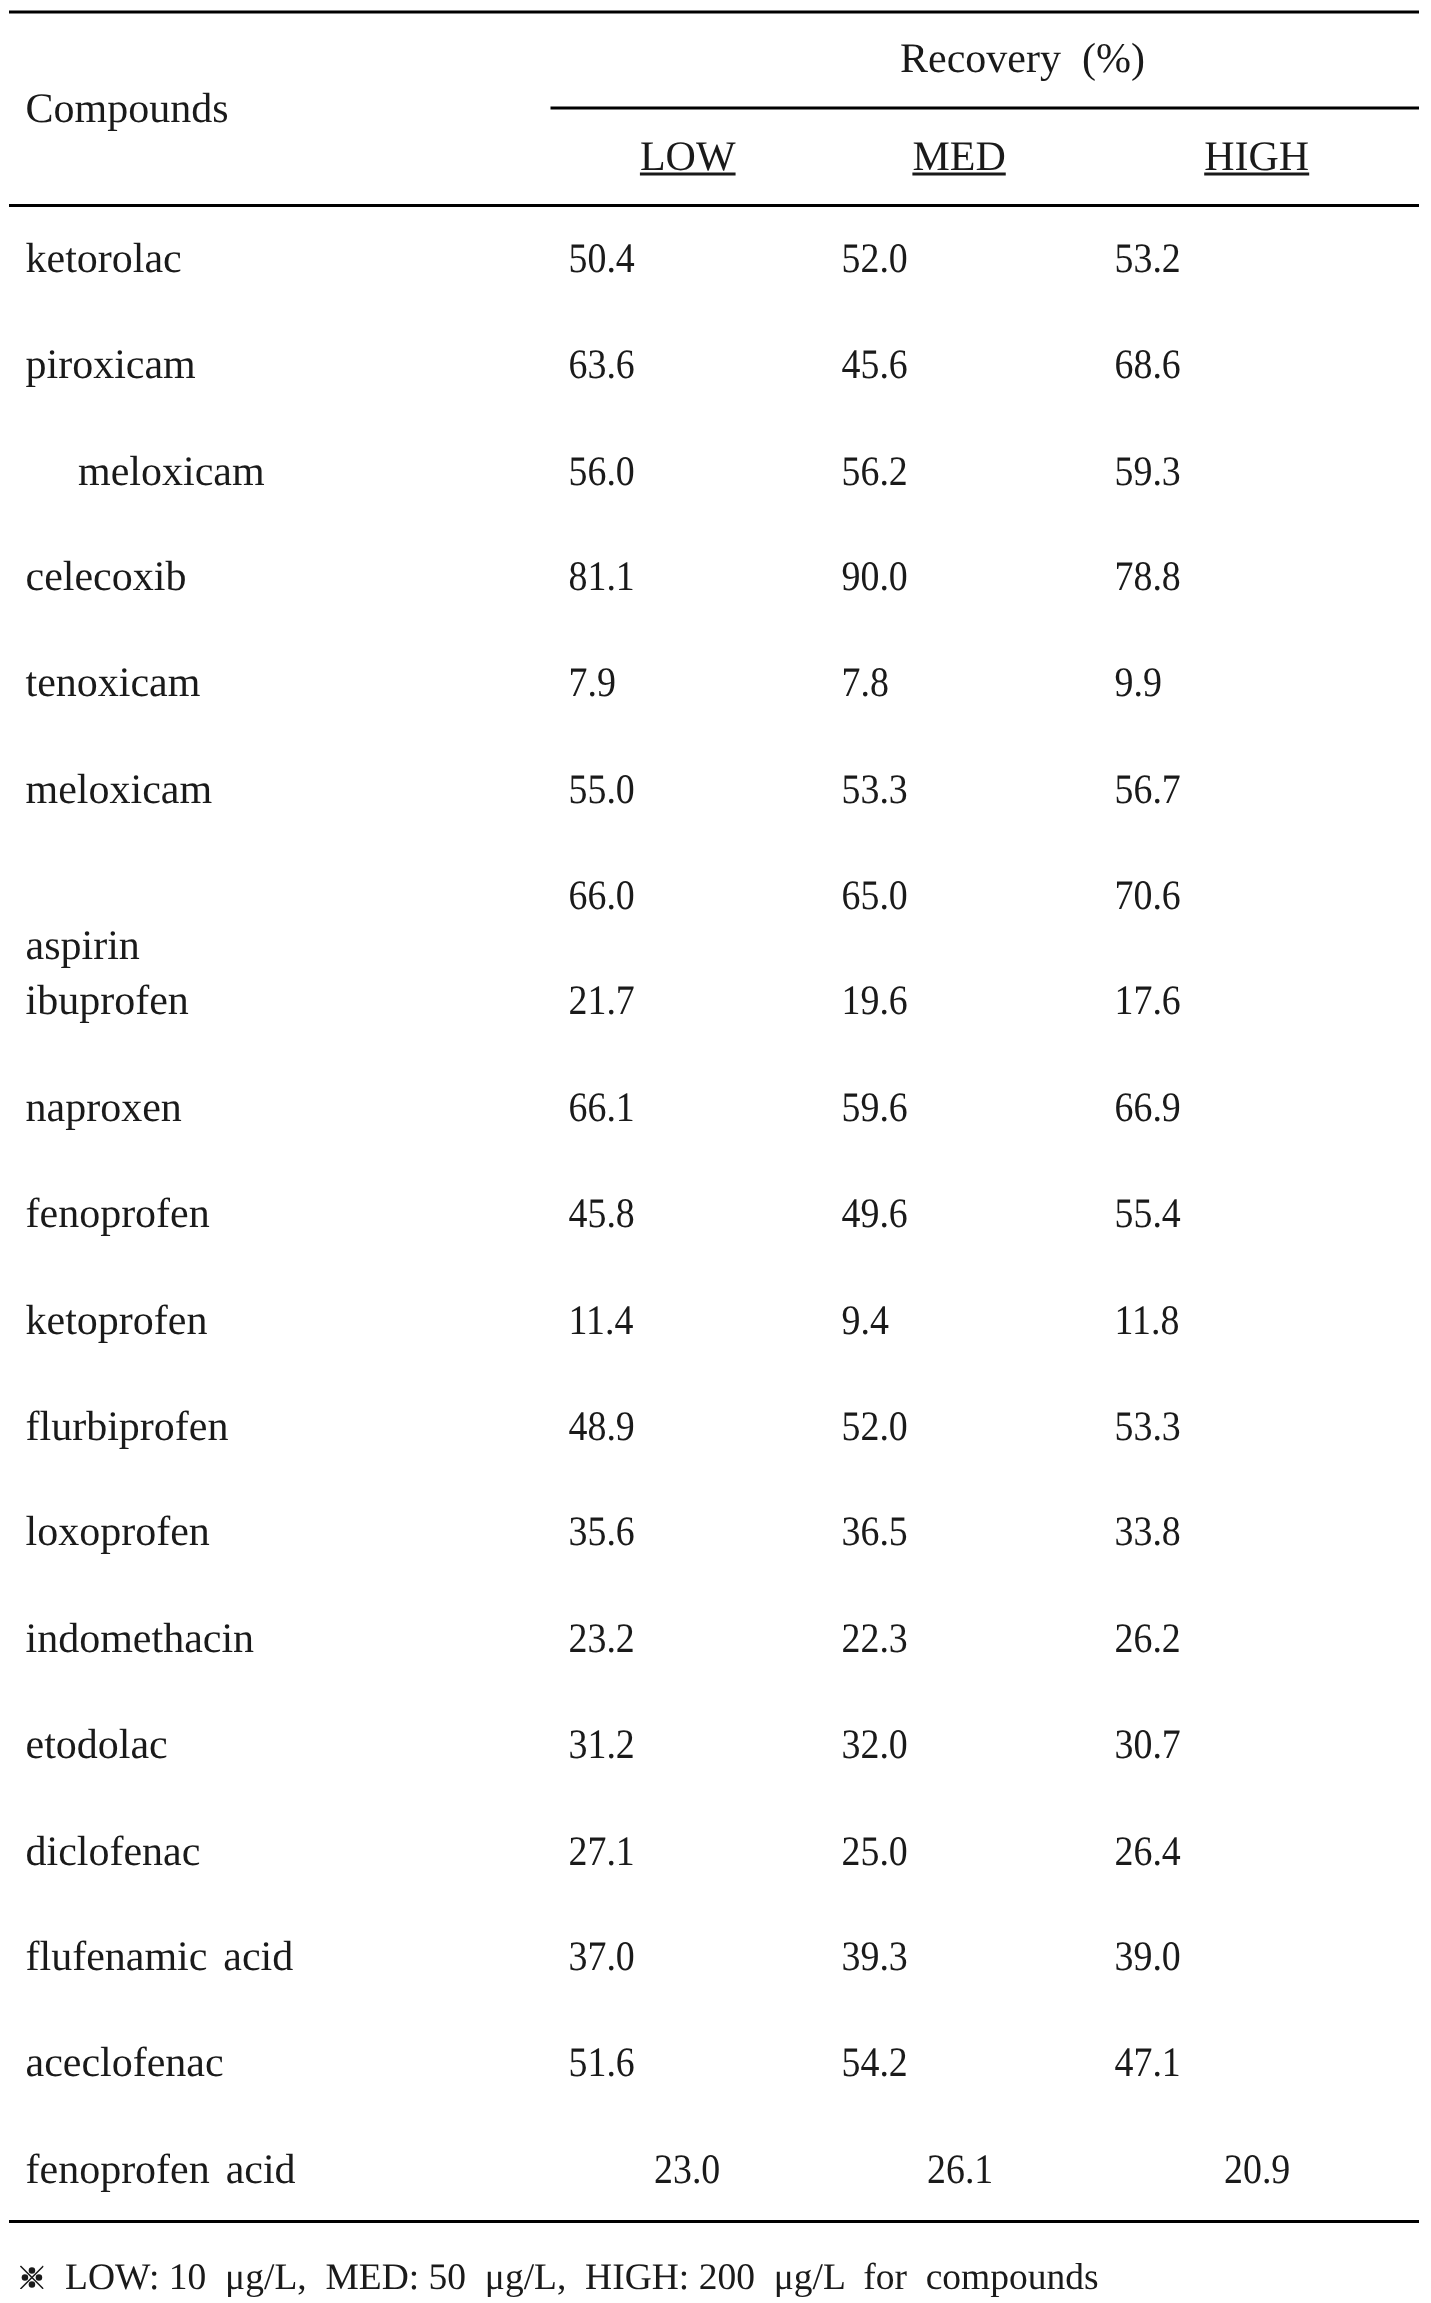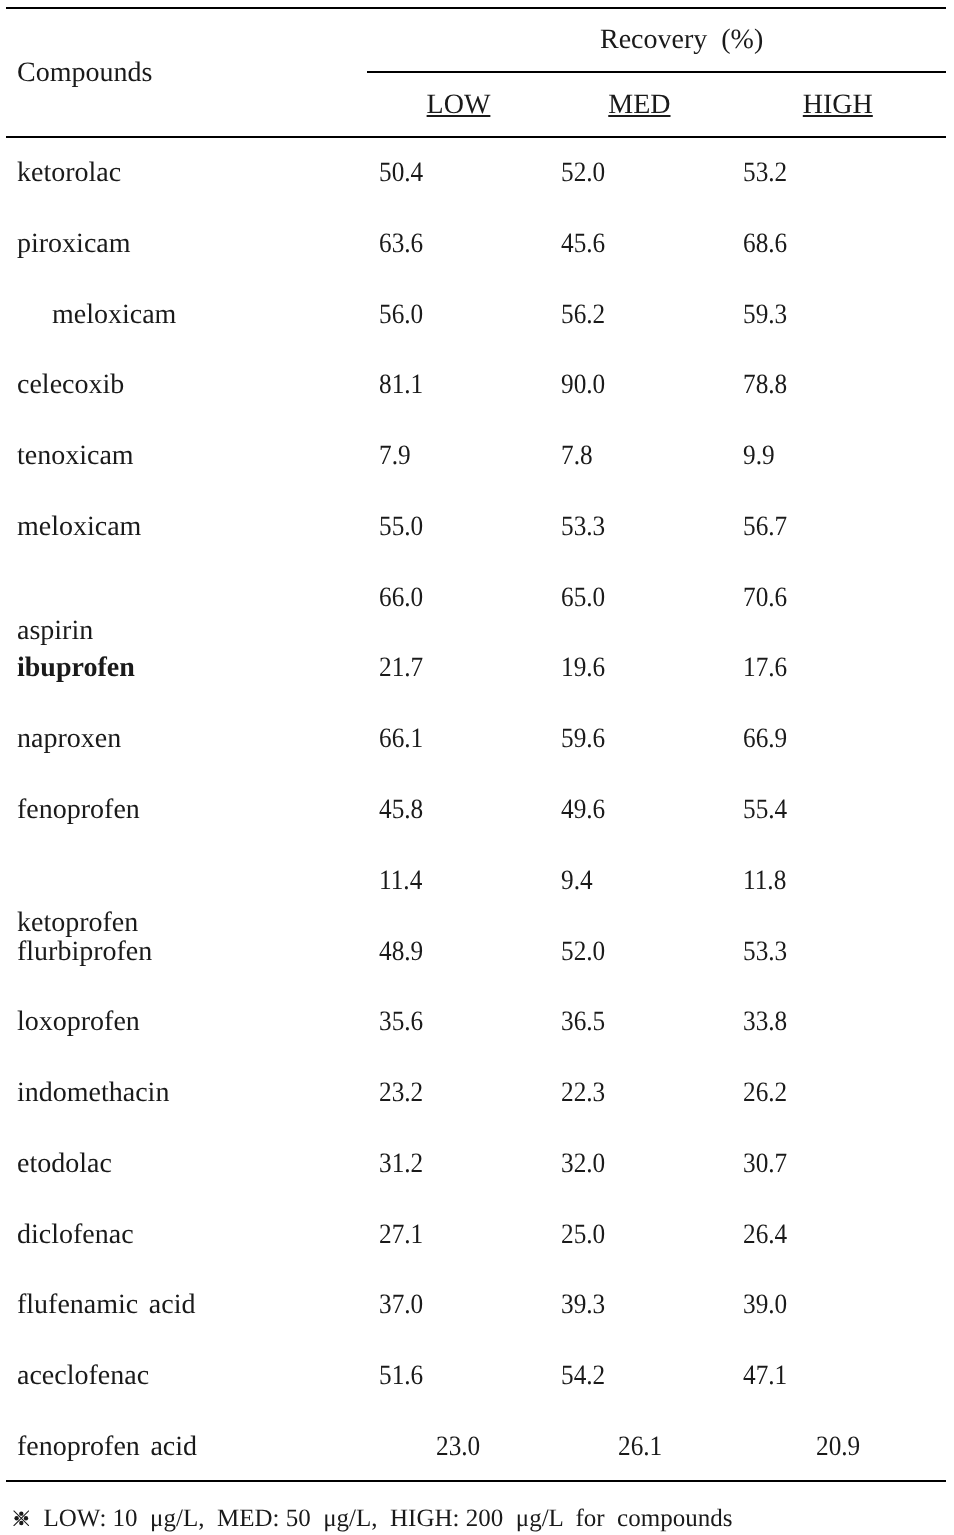--- a/index.html
+++ b/index.html
@@ -90,33 +90,33 @@
       <div class="cell val v1" style="top: 442.12px;">7.8</div>
       <div class="cell val v2" style="top: 442.12px;">9.9</div>
       <div class="cell row-compound" style="top: 512.9px;">meloxicam</div>
       <div class="cell val v0" style="top: 512.9px;">55.0</div>
       <div class="cell val v1" style="top: 512.9px;">53.3</div>
       <div class="cell val v2" style="top: 512.9px;">56.7</div>
       <div class="cell row-compound" style="top: 583.68px; margin-top: 33px;">aspirin</div>
       <div class="cell val v0" style="top: 583.68px;">66.0</div>
       <div class="cell val v1" style="top: 583.68px;">65.0</div>
       <div class="cell val v2" style="top: 583.68px;">70.6</div>
-      <div class="cell row-compound" style="top: 654.46px; font-weight: bold;">ibuprofen</div>
+      <div class="cell row-compound" style="top: 654.46px;">ibuprofen</div>
       <div class="cell val v0" style="top: 654.46px;">21.7</div>
       <div class="cell val v1" style="top: 654.46px;">19.6</div>
       <div class="cell val v2" style="top: 654.46px;">17.6</div>
       <div class="cell row-compound" style="top: 725.24px;">naproxen</div>
       <div class="cell val v0" style="top: 725.24px;">66.1</div>
       <div class="cell val v1" style="top: 725.24px;">59.6</div>
       <div class="cell val v2" style="top: 725.24px;">66.9</div>
       <div class="cell row-compound" style="top: 796.02px;">fenoprofen</div>
       <div class="cell val v0" style="top: 796.02px;">45.8</div>
       <div class="cell val v1" style="top: 796.02px;">49.6</div>
       <div class="cell val v2" style="top: 796.02px;">55.4</div>
-      <div class="cell row-compound" style="top: 866.8px; margin-top: 42px;">ketoprofen</div>
+      <div class="cell row-compound" style="top: 866.8px;">ketoprofen</div>
       <div class="cell val v0" style="top: 866.8px;">11.4</div>
       <div class="cell val v1" style="top: 866.8px;">9.4</div>
       <div class="cell val v2" style="top: 866.8px;">11.8</div>
       <div class="cell row-compound" style="top: 937.58px;">flurbiprofen</div>
       <div class="cell val v0" style="top: 937.58px;">48.9</div>
       <div class="cell val v1" style="top: 937.58px;">52.0</div>
       <div class="cell val v2" style="top: 937.58px;">53.3</div>
       <div class="cell row-compound" style="top: 1008.36px;">loxoprofen</div>
       <div class="cell val v0" style="top: 1008.36px;">35.6</div>
       <div class="cell val v1" style="top: 1008.36px;">36.5</div>

